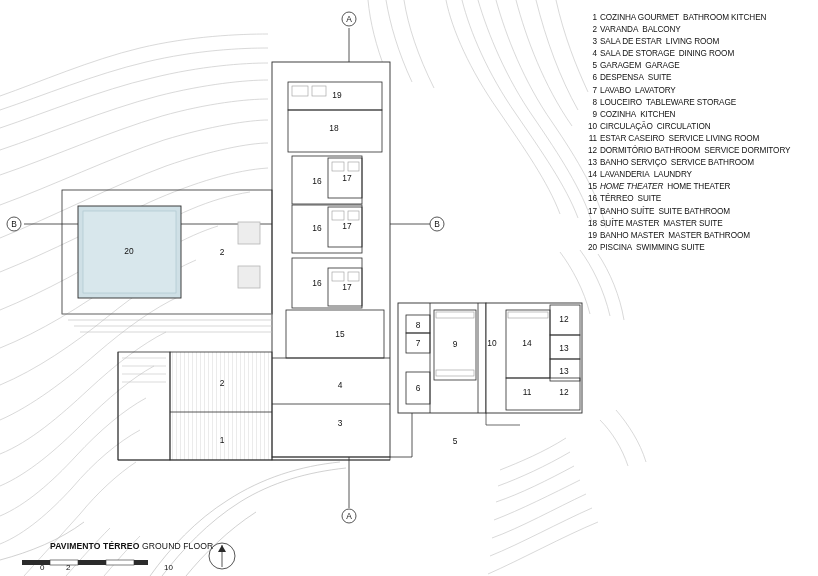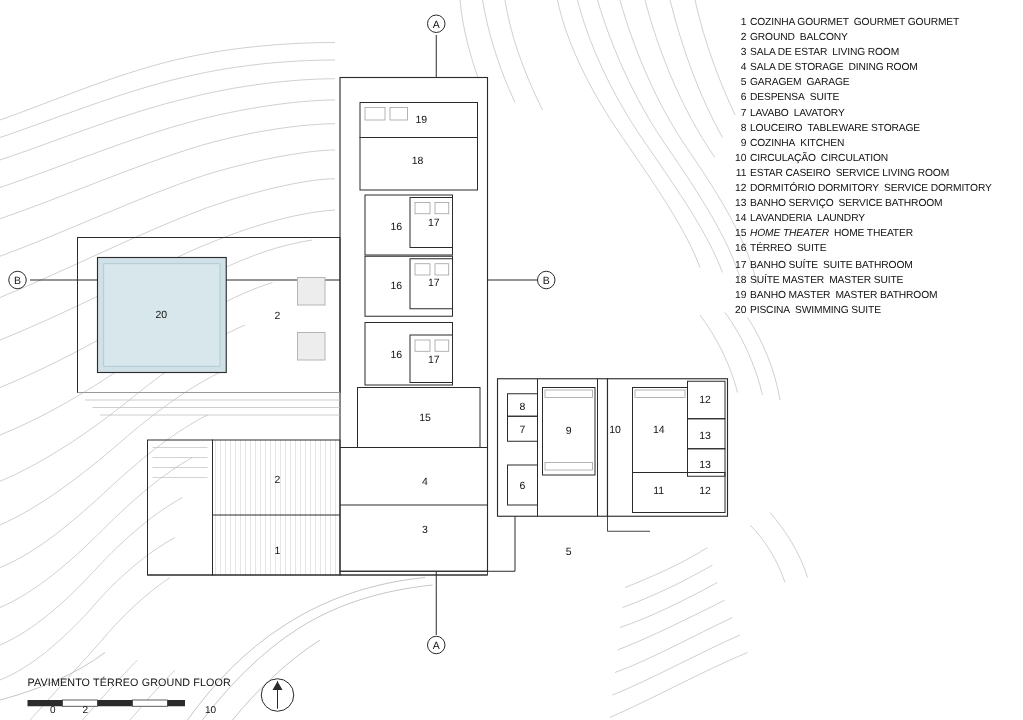--- a/index.html
+++ b/index.html
@@ -59,21 +59,21 @@
     font-weight: normal;
   }
   
   .caption {
     position: absolute;
     left: 22px;
     top: 541px;
     font-size: 8.6px;
     letter-spacing: 0.1px;
   }
-  .caption b { font-weight: normal; }
+  .caption b { font-weight: bold; margin-left: 28px; }
   .scale-labels {
     position: absolute;
     left: 20px;
     top: 563px;
     width: 150px;
     height: 12px;
     font-size: 8px;
   }
   .scale-labels span {
     position: absolute;
@@ -327,25 +327,25 @@
       <div class="sec-label" style="left: 349px; top: 19px;">A</div>
       <div class="sec-label" style="left: 349px; top: 516px;">A</div>
       <div class="sec-label" style="left: 14px; top: 224px;">B</div>
       <div class="sec-label" style="left: 437px; top: 224px;">B</div>
     </div>
 
   <div class="legend" id="legend">
       <div class="legend-row">
         <span class="legend-num">1</span>
         <span class="legend-pt">COZINHA GOURMET</span>
-        <span class="legend-en">GOURMET GOURMET</span>
+        <span class="legend-en">BATHROOM KITCHEN</span>
       </div>
       <div class="legend-row">
         <span class="legend-num">2</span>
-        <span class="legend-pt">GROUND</span>
+        <span class="legend-pt">VARANDA</span>
         <span class="legend-en">BALCONY</span>
       </div>
       <div class="legend-row">
         <span class="legend-num">3</span>
         <span class="legend-pt">SALA DE ESTAR</span>
         <span class="legend-en">LIVING ROOM</span>
       </div>
       <div class="legend-row">
         <span class="legend-num">4</span>
         <span class="legend-pt">SALA DE STORAGE</span>
@@ -381,21 +381,21 @@
         <span class="legend-pt">CIRCULAÇÃO</span>
         <span class="legend-en">CIRCULATION</span>
       </div>
       <div class="legend-row">
         <span class="legend-num">11</span>
         <span class="legend-pt">ESTAR CASEIRO</span>
         <span class="legend-en">SERVICE LIVING ROOM</span>
       </div>
       <div class="legend-row">
         <span class="legend-num">12</span>
-        <span class="legend-pt">DORMITÓRIO DORMITORY</span>
+        <span class="legend-pt">DORMITÓRIO BATHROOM</span>
         <span class="legend-en">SERVICE DORMITORY</span>
       </div>
       <div class="legend-row">
         <span class="legend-num">13</span>
         <span class="legend-pt">BANHO SERVIÇO</span>
         <span class="legend-en">SERVICE BATHROOM</span>
       </div>
       <div class="legend-row">
         <span class="legend-num">14</span>
         <span class="legend-pt">LAVANDERIA</span>

